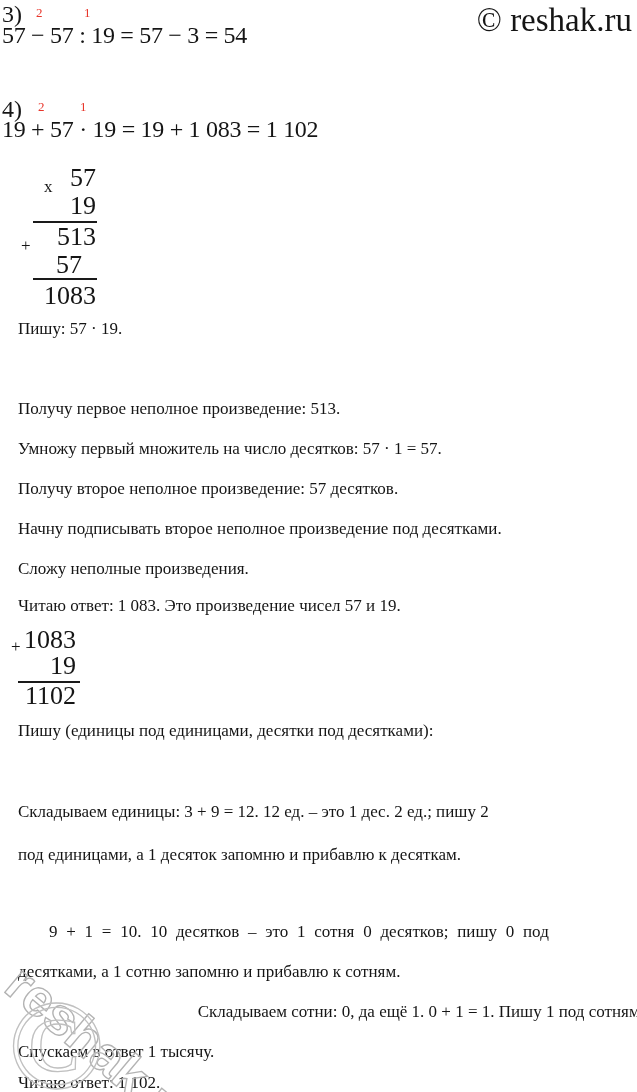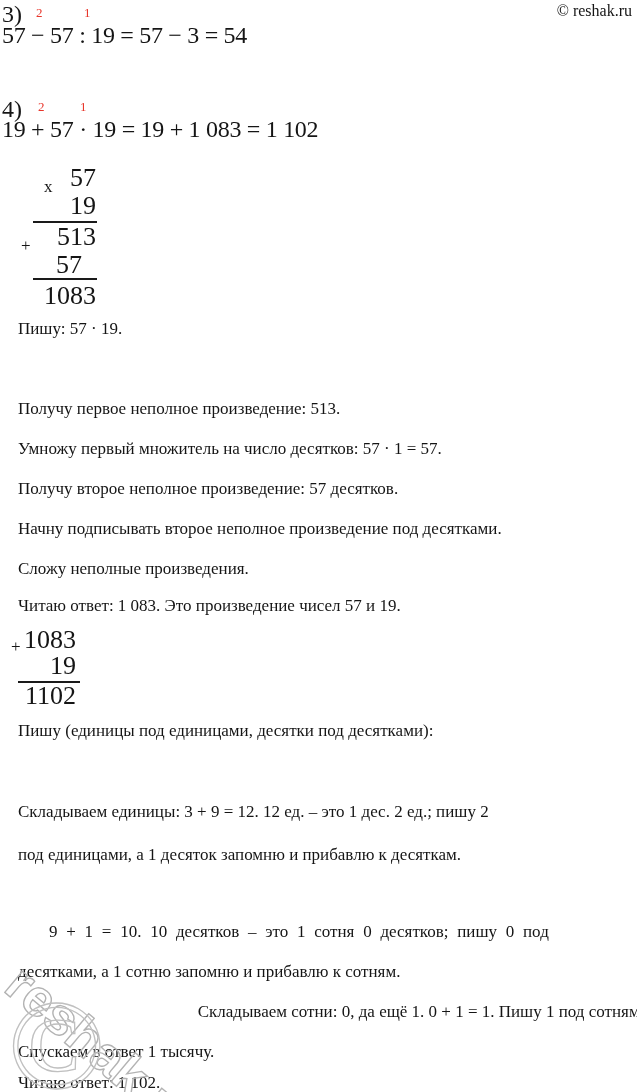--- a/index.html
+++ b/index.html
@@ -23,21 +23,21 @@
   }
   .math-expr {
     font-size: 24px;
     letter-spacing: -0.3px;
     white-space: nowrap;
   }
   .copyright {
     position: absolute;
     top: 2px;
     right: 5px;
-    font-size: 16px;
+    font-size: 33px;
     white-space: nowrap;
   }
   
   .col-block { position: absolute; }
   .col-row {
     font-size: 26px;
     line-height: 28px;
     text-align: right;
     white-space: pre;
   }

